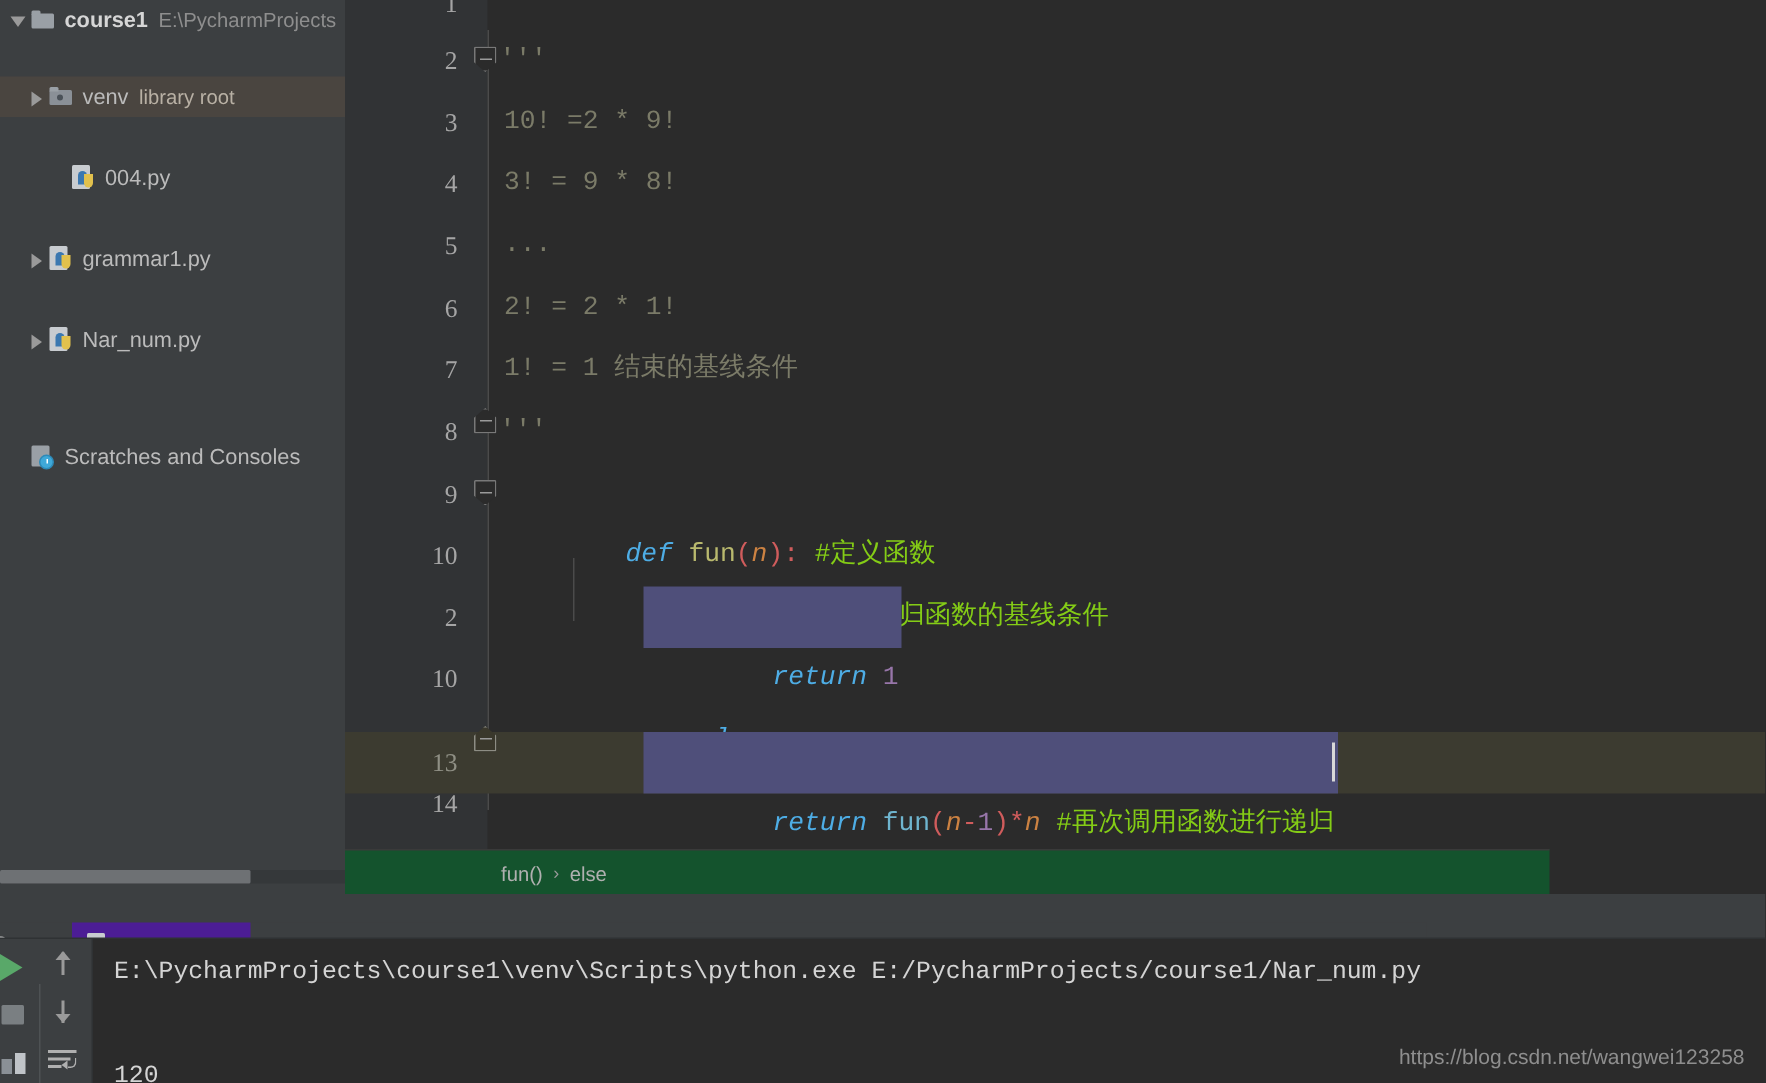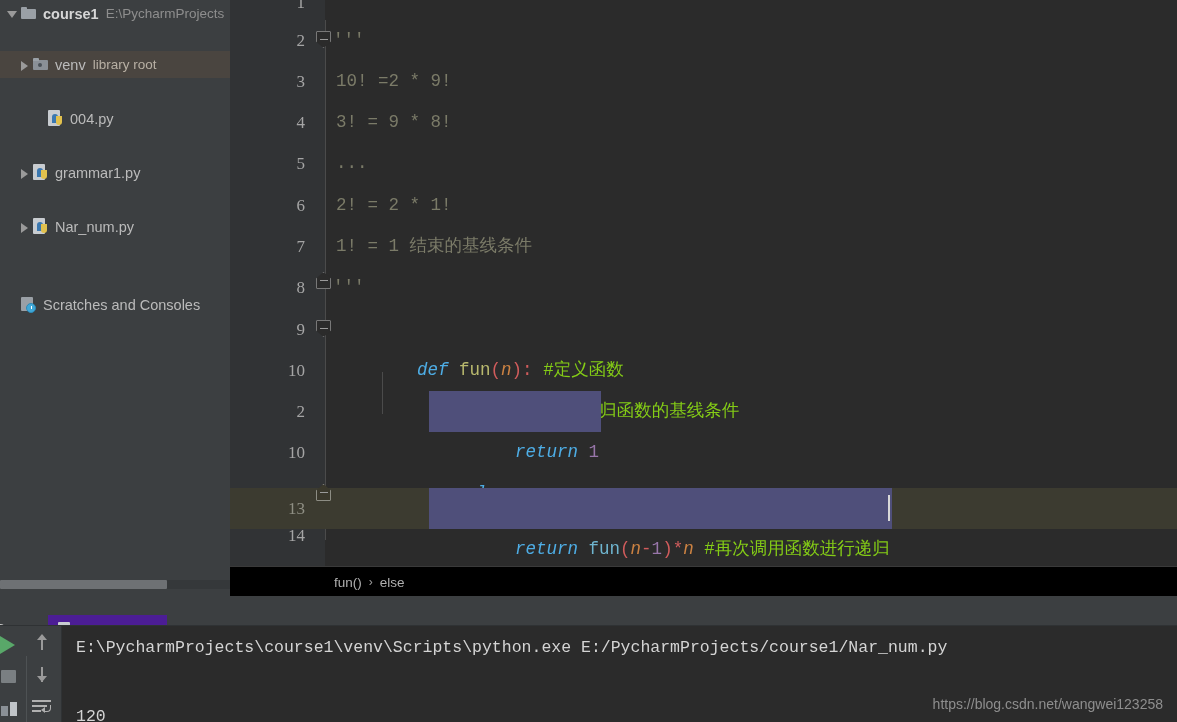--- a/index.html
+++ b/index.html
@@ -162,22 +162,22 @@
   .c-comment{color:#84cc16;}
   .c-plain{color:#a9b7c6;}
   .sel{background:#4f4f7a;}
 
   .cursor{
     position:absolute;width:2px;height:26px;background:#d8d8d8;top:7px;
   }
 
   
   #breadcrumb{
-    position:absolute;left:230px;top:566px;width:947px;height:30px;
-    background:#000000;border-top:1px solid #3a3a3a;
+    position:absolute;left:230px;top:566px;width:803px;height:30px;
+    background:#14532d;border-top:1px solid #3a3a3a;
     display:flex;align-items:center;
     font-size:13.5px;color:#b0b0b0;
   }
   #breadcrumb .bc-item{margin-left:0;}
   #breadcrumb .bc-sep{margin:0 7px;color:#9a9a9a;font-size:12px;}
 
   
   #runpanel{
     position:absolute;left:0;top:596px;width:1177px;height:126px;background:#3c3f41;
   }

